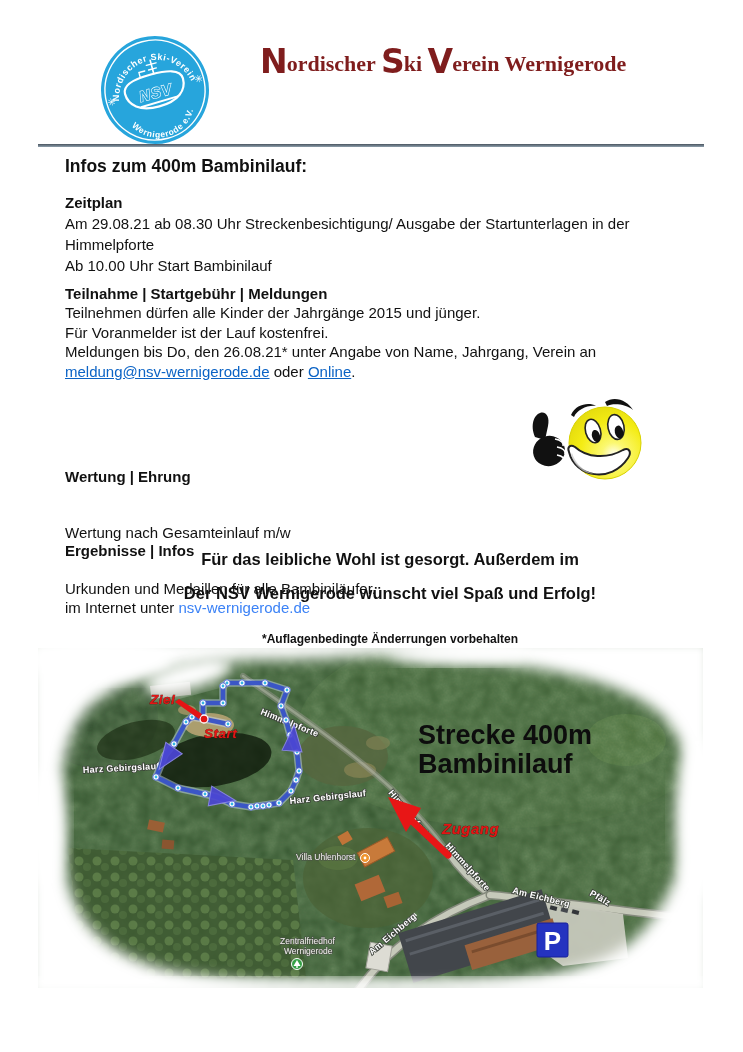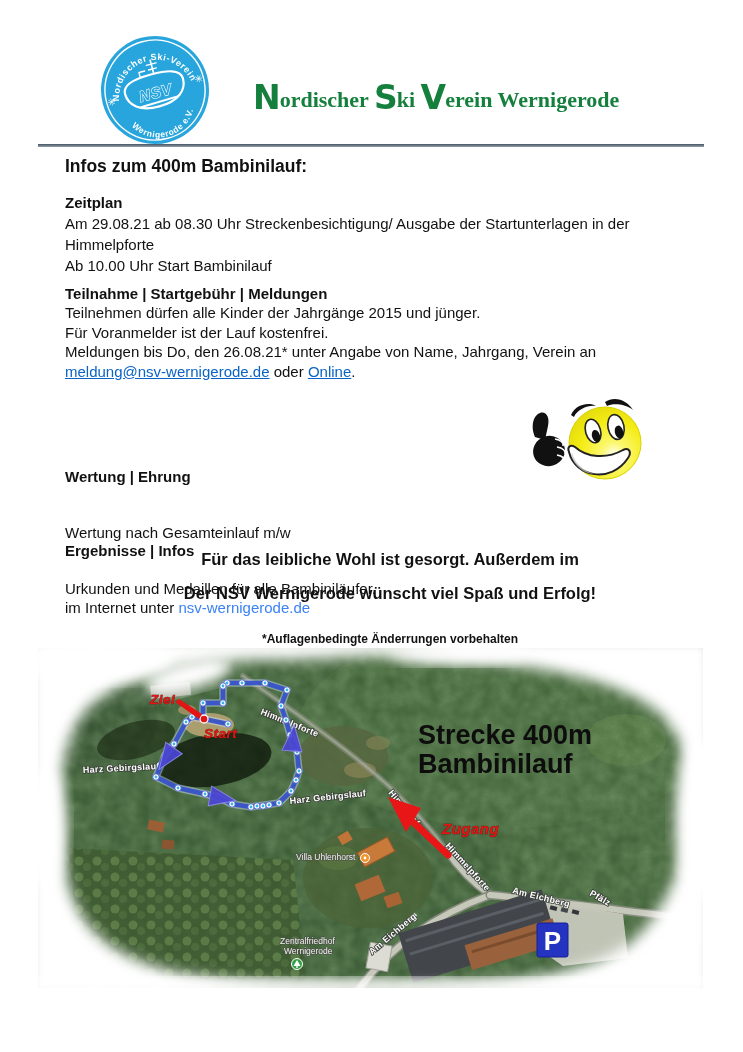--- a/index.html
+++ b/index.html
@@ -1,21 +1,21 @@
 <!DOCTYPE html>
 <html><head>
 <meta charset="utf-8">
 <style>
   html,body{margin:0;padding:0;background:#e8e8e8;}
   #page{position:relative;width:743px;height:1052px;background:#ffffff;overflow:hidden;
         font-family:"Liberation Sans",sans-serif;color:#111;}
   .abs{position:absolute;}
   
-  #brand-title{left:253px;top:42px;font-family:"Liberation Serif",serif;font-weight:bold;
-               font-size:22px;color:#15803d;white-space:nowrap;margin-top:36px;}
+  #brand-title{left:260px;top:42px;font-family:"Liberation Serif",serif;font-weight:bold;
+               font-size:22px;color:#7f1d1d;white-space:nowrap;}
   #brand-title .big{font-family:"DejaVu Sans",sans-serif;font-weight:bold;font-size:33px;
                     letter-spacing:-1px;vertical-align:-2px;}
   #brand-url{left:263px;top:90px;font-size:16px;color:#8f8f8f;letter-spacing:.3px;}
   #rule{left:38px;top:144px;width:666px;height:3px;
         background:linear-gradient(#49545e,#8fa0ae);}
   
   .h1{left:65px;top:156px;font-size:17.5px;font-weight:bold;}
   .blk{left:65px;white-space:pre;font-size:15px;}
   .bold{font-weight:bold;}
   #zeitplan{top:192px;line-height:21px;width:640px;white-space:normal;}

